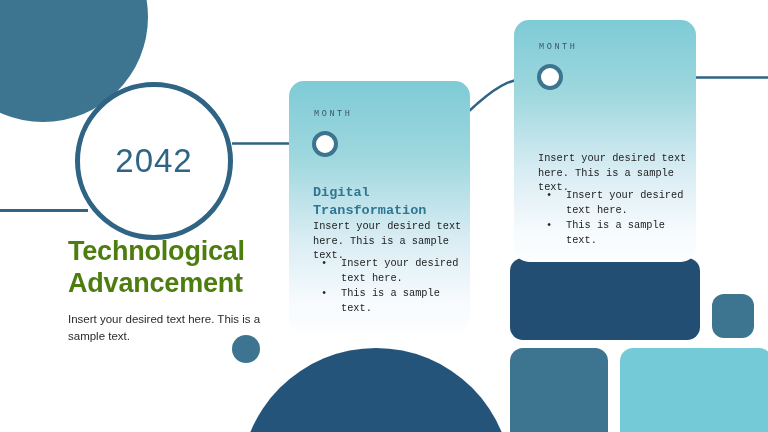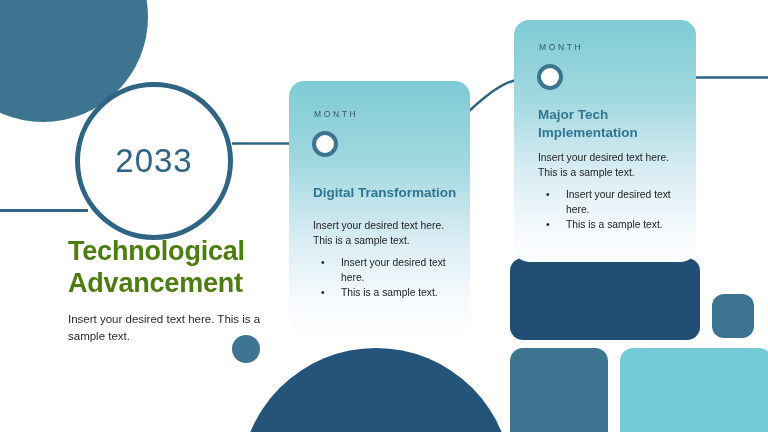--- a/index.html
+++ b/index.html
@@ -69,21 +69,21 @@
 
   
   .connector{position:absolute;left:0;top:0;width:768px;height:432px;pointer-events:none;}
 
   
   .card{position:absolute;border-radius:15px;overflow:hidden;}
   .card-bg{
     position:absolute;inset:0;
     background:linear-gradient(to bottom,#7ecbd6 0%,#9ed7de 30%,#d8ecf3 62%,#f7fbfd 88%,#fcfeff 100%);
   }
-  .card-inner{position:absolute;inset:0;}
+  .card-inner{position:absolute;inset:0;font-family:Liberation Mono, monospace;}
   .month{
     position:absolute;font-size:8.5px;letter-spacing:2.6px;color:#3a5567;
   }
   .node{
     position:absolute;width:26px;height:26px;border-radius:50%;
     background:#ffffff;border:4px solid #3d7590;box-sizing:border-box;
   }
   .card-title{
     position:absolute;font-size:13.5px;font-weight:bold;color:#2f7691;line-height:1.33;
   }
@@ -126,21 +126,21 @@
   <div class="rect-teal-sm"></div>
   <div class="rect-teal-md"></div>
   <div class="rect-cyan"></div>
 
   <svg class="connector" viewBox="0 0 768 432">
     <path d="M 232 143.5 L 330 143.5" stroke="#2f6484" stroke-width="2.4" fill="none"></path>
     <path d="M 330 143.5 L 400 143.5 C 440 143.5 452 126 478 103 C 500 84 512 77.5 540 77.5 L 768 77.5" stroke="#2f6484" stroke-width="2.4" fill="none"></path>
   </svg>
 
   <div class="year-ring">
-    <span class="year-text">2033</span>
+    <span class="year-text">2042</span>
   </div>
   <div class="left-rule"></div>
 
   <div class="headline">Technological Advancement</div>
   <div class="subcopy">Insert your desired text here. This is a sample text.</div>
 
   <div class="card" id="card-1">
     <div class="card-bg"></div>
     <div class="card-inner">
       <div class="month">MONTH</div>
@@ -158,21 +158,20 @@
         </li>
       </ul>
     </div>
   </div>
 
   <div class="card" id="card-2">
     <div class="card-bg"></div>
     <div class="card-inner">
       <div class="month">MONTH</div>
       <div class="node"></div>
-      <div class="card-title">Major Tech Implementation</div>
       <div class="card-body">Insert your desired text here. This is a sample text.</div>
       <ul class="card-bullets">
         <li>
           <span class="bullet-dot">•</span>
           <span>Insert your desired text here.</span>
         </li>
         <li>
           <span class="bullet-dot">•</span>
           <span>This is a sample text.</span>
         </li>

